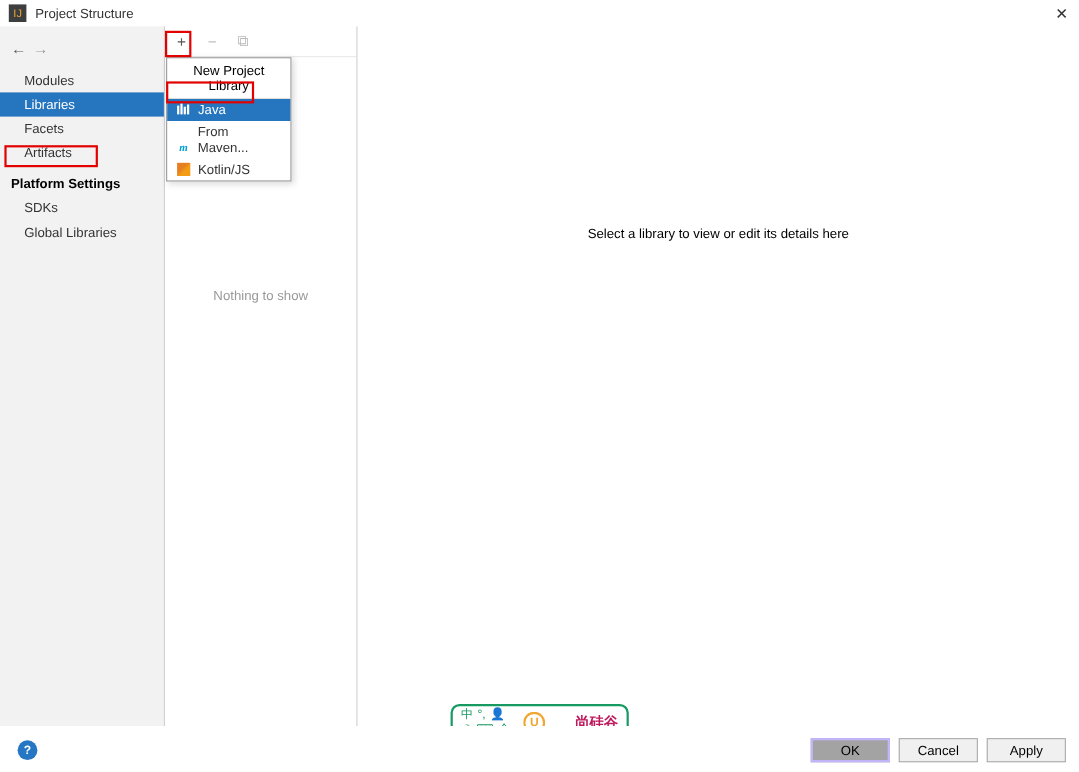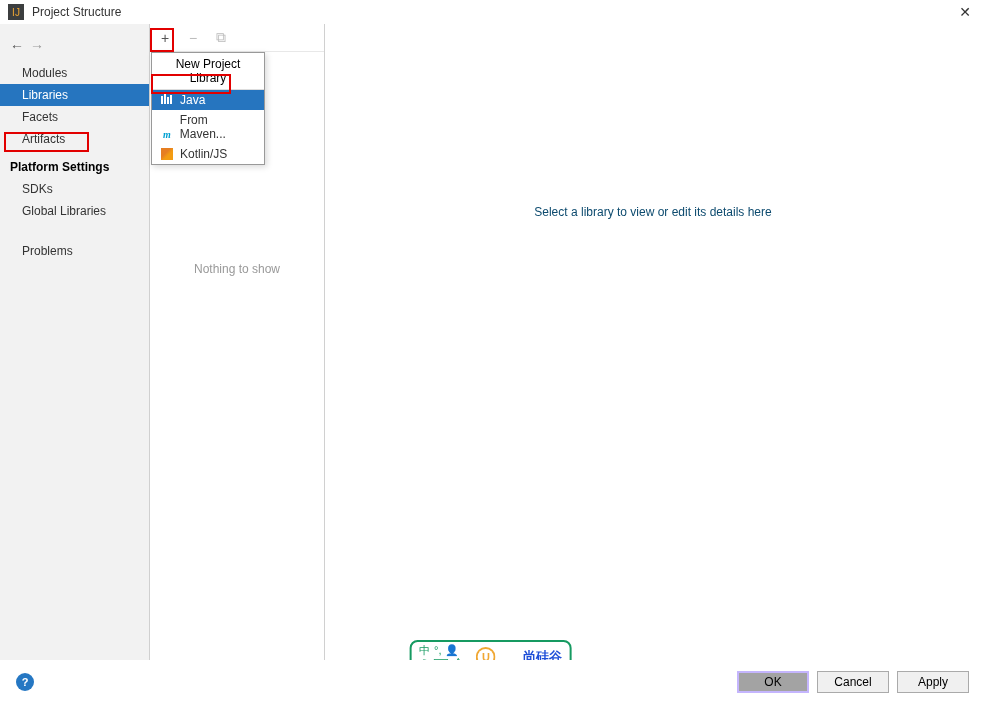--- a/index.html
+++ b/index.html
@@ -119,21 +119,21 @@
       color: #999;
       text-align: center;
       padding-top: 210px;
       font-size: 12px;
     }
     .detail-panel {
       flex: 1;
       display: flex;
       align-items: center;
       justify-content: center;
-      color: #0c4a6e;
+      color: #000000;
       font-size: 12px;
       padding-bottom: 260px;
     }
     .popup {
       position: absolute;
       background: #fff;
       border: 1px solid #999;
       box-shadow: 2px 2px 6px rgba(0,0,0,0.15);
       width: 114px;
     }
@@ -233,21 +233,21 @@
     .wm-line { display: flex; gap: 4px; align-items: center; }
     .wm-right { display: flex; align-items: center; gap: 4px; }
     .wm-logo {
       width: 20px; height: 20px;
       border: 2px solid #f0a732;
       border-bottom-color: #169a61;
       border-radius: 50%;
       display: flex; align-items: center; justify-content: center;
       color: #f0a732; font-weight: bold; font-size: 11px;
     }
-    .wm-text { color: #1d4ed8; font-weight: bold; font-size: 13px; margin-left: 23px; }
+    .wm-text { color: #be185d; font-weight: bold; font-size: 13px; margin-left: 23px; }
   </style>
 </head>
 <body>
 
 <div class="titlebar">
   <div class="titlebar-icon">
     <span class="titlebar-icon-inner">IJ</span>
   </div>
   <span class="titlebar-title">Project Structure</span>
   <span class="titlebar-close">✕</span>
@@ -260,21 +260,20 @@
       <span class="nav-arrow">→</span>
     </div>
     <div class="sidebar-item">Modules</div>
     <div class="sidebar-item selected">Libraries</div>
     <div class="sidebar-item">Facets</div>
     <div class="sidebar-item">Artifacts</div>
     <div class="section-header">Platform Settings</div>
     <div class="sidebar-item">SDKs</div>
     <div class="sidebar-item">Global Libraries</div>
     <div style="height:18px"></div>
-    <div class="sidebar-item" style="padding-left:22px">Problems</div>
   </div>
 
   <div class="middle-panel">
     <div class="toolbar">
       <span class="toolbar-btn">+</span>
       <span class="toolbar-btn disabled">−</span>
       <span class="toolbar-btn disabled">⧉</span>
     </div>
     <div class="empty-text">Nothing to show</div>
   </div>

